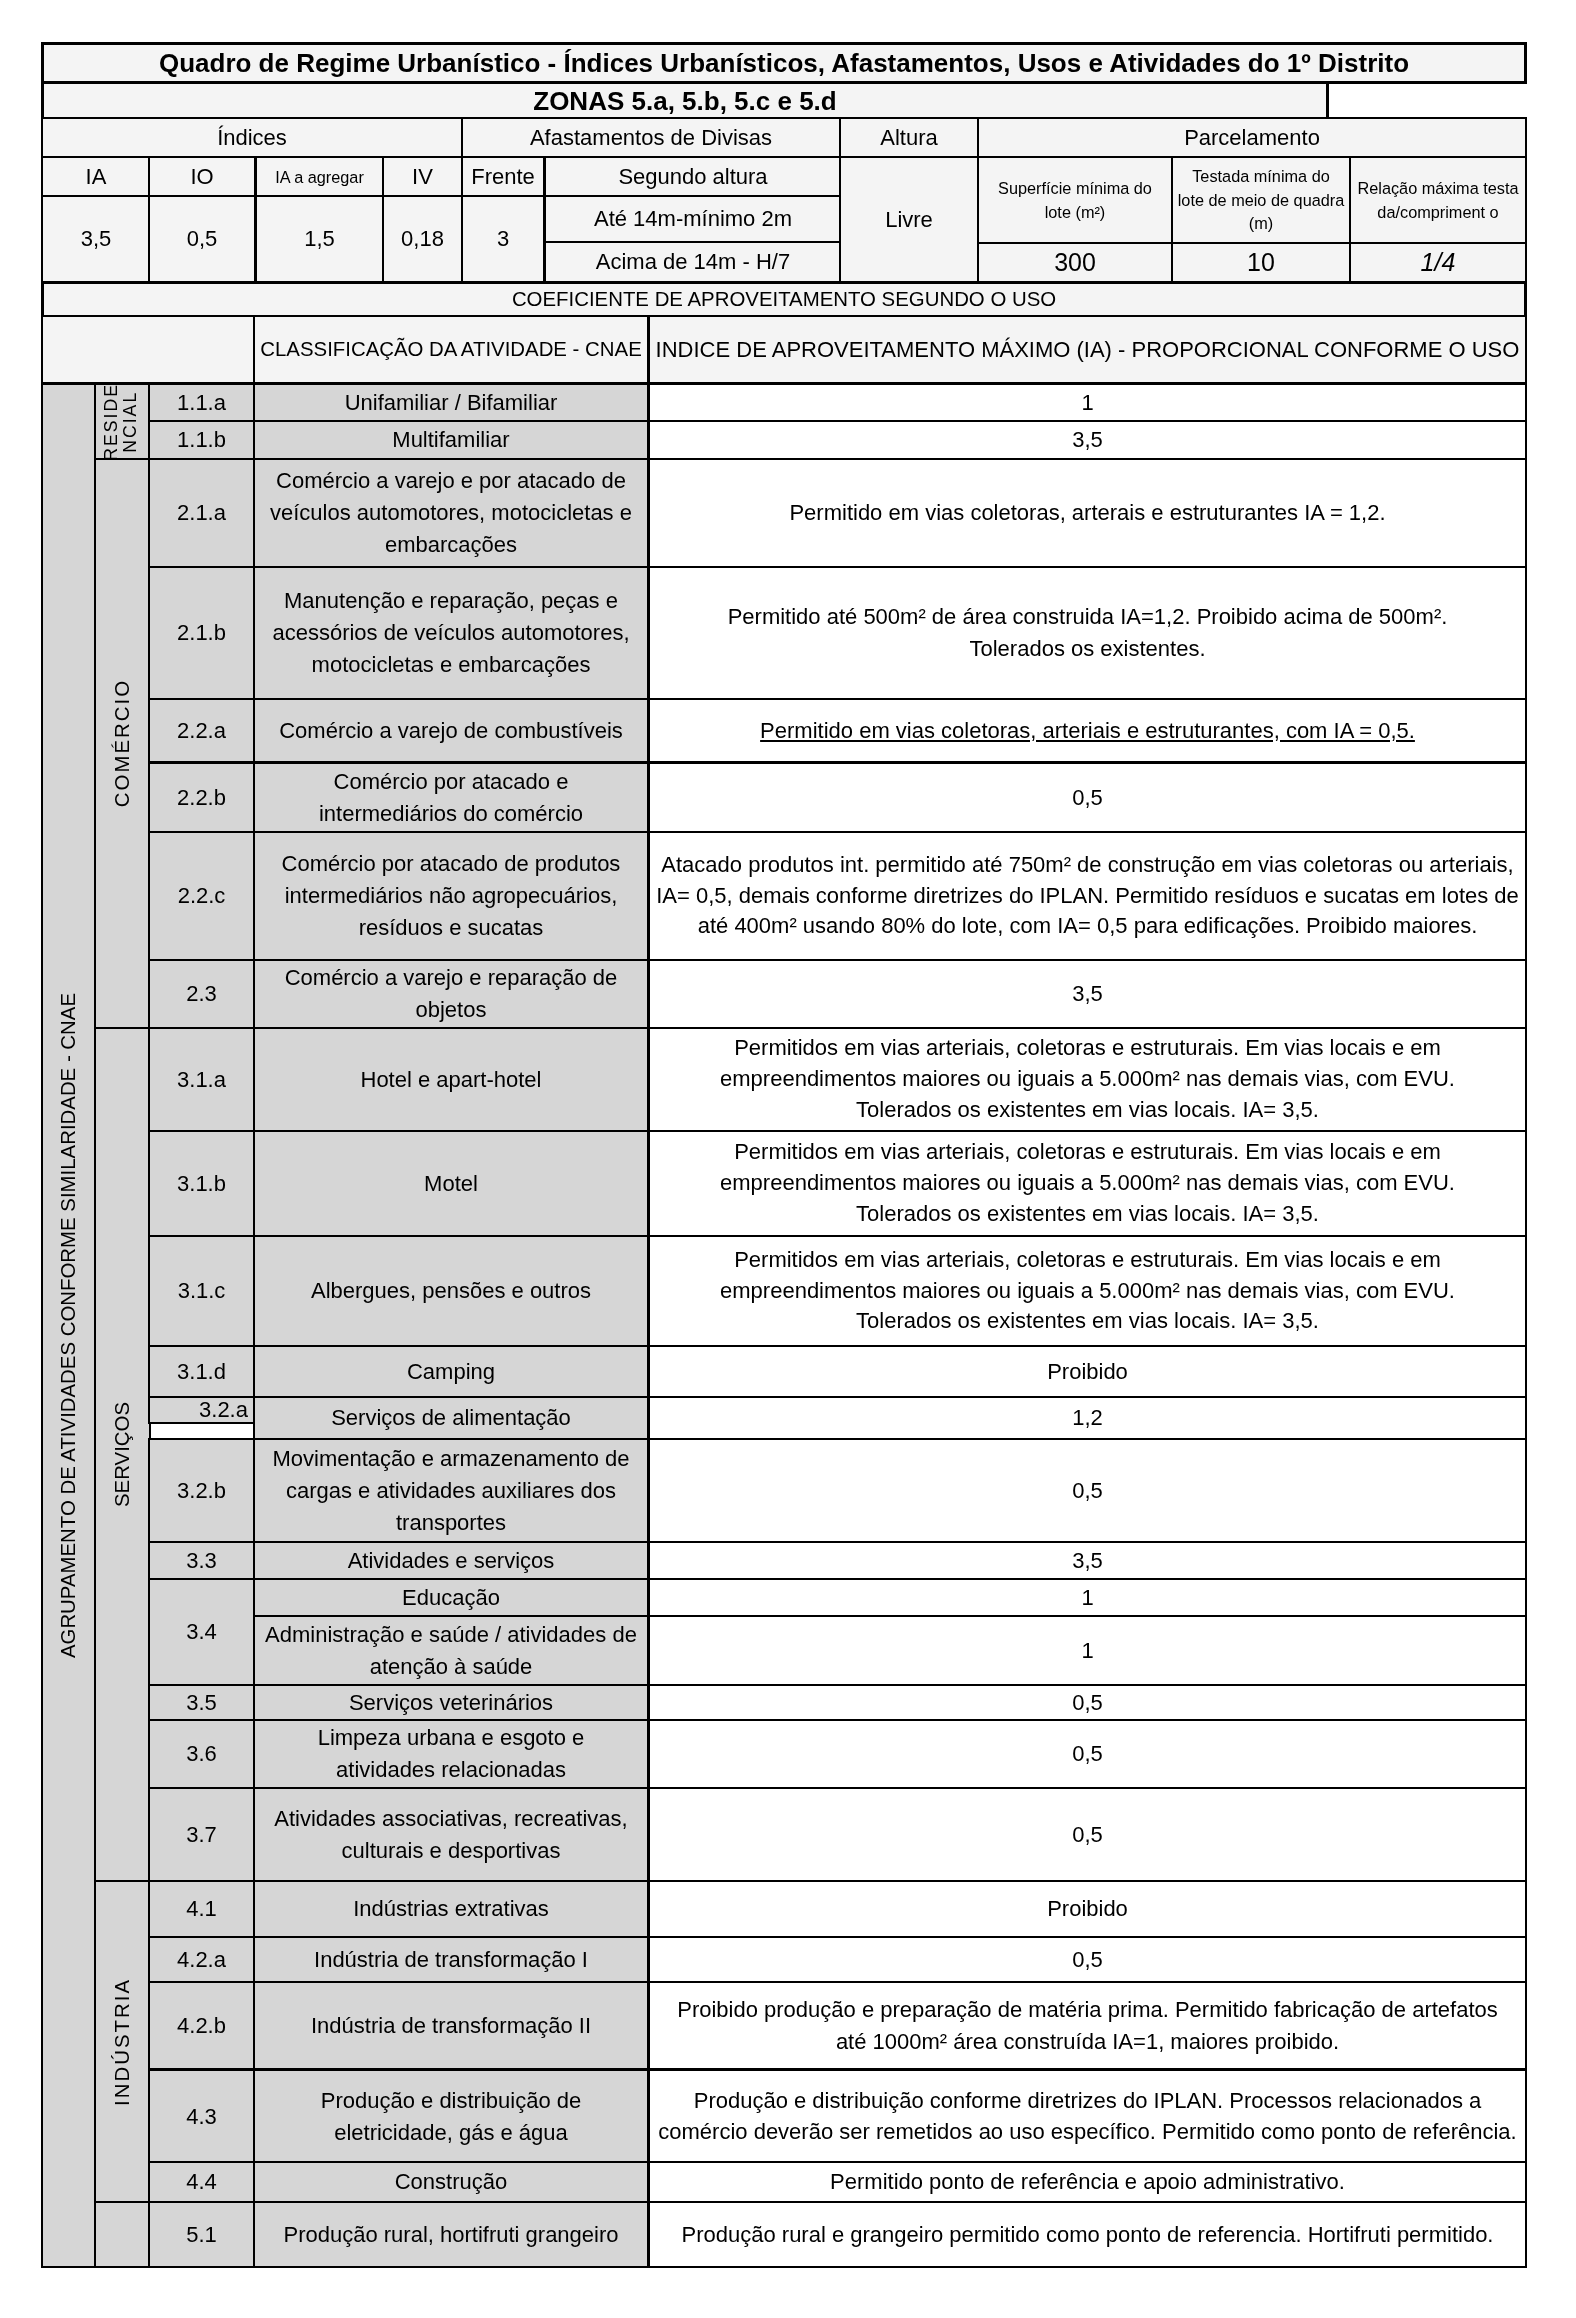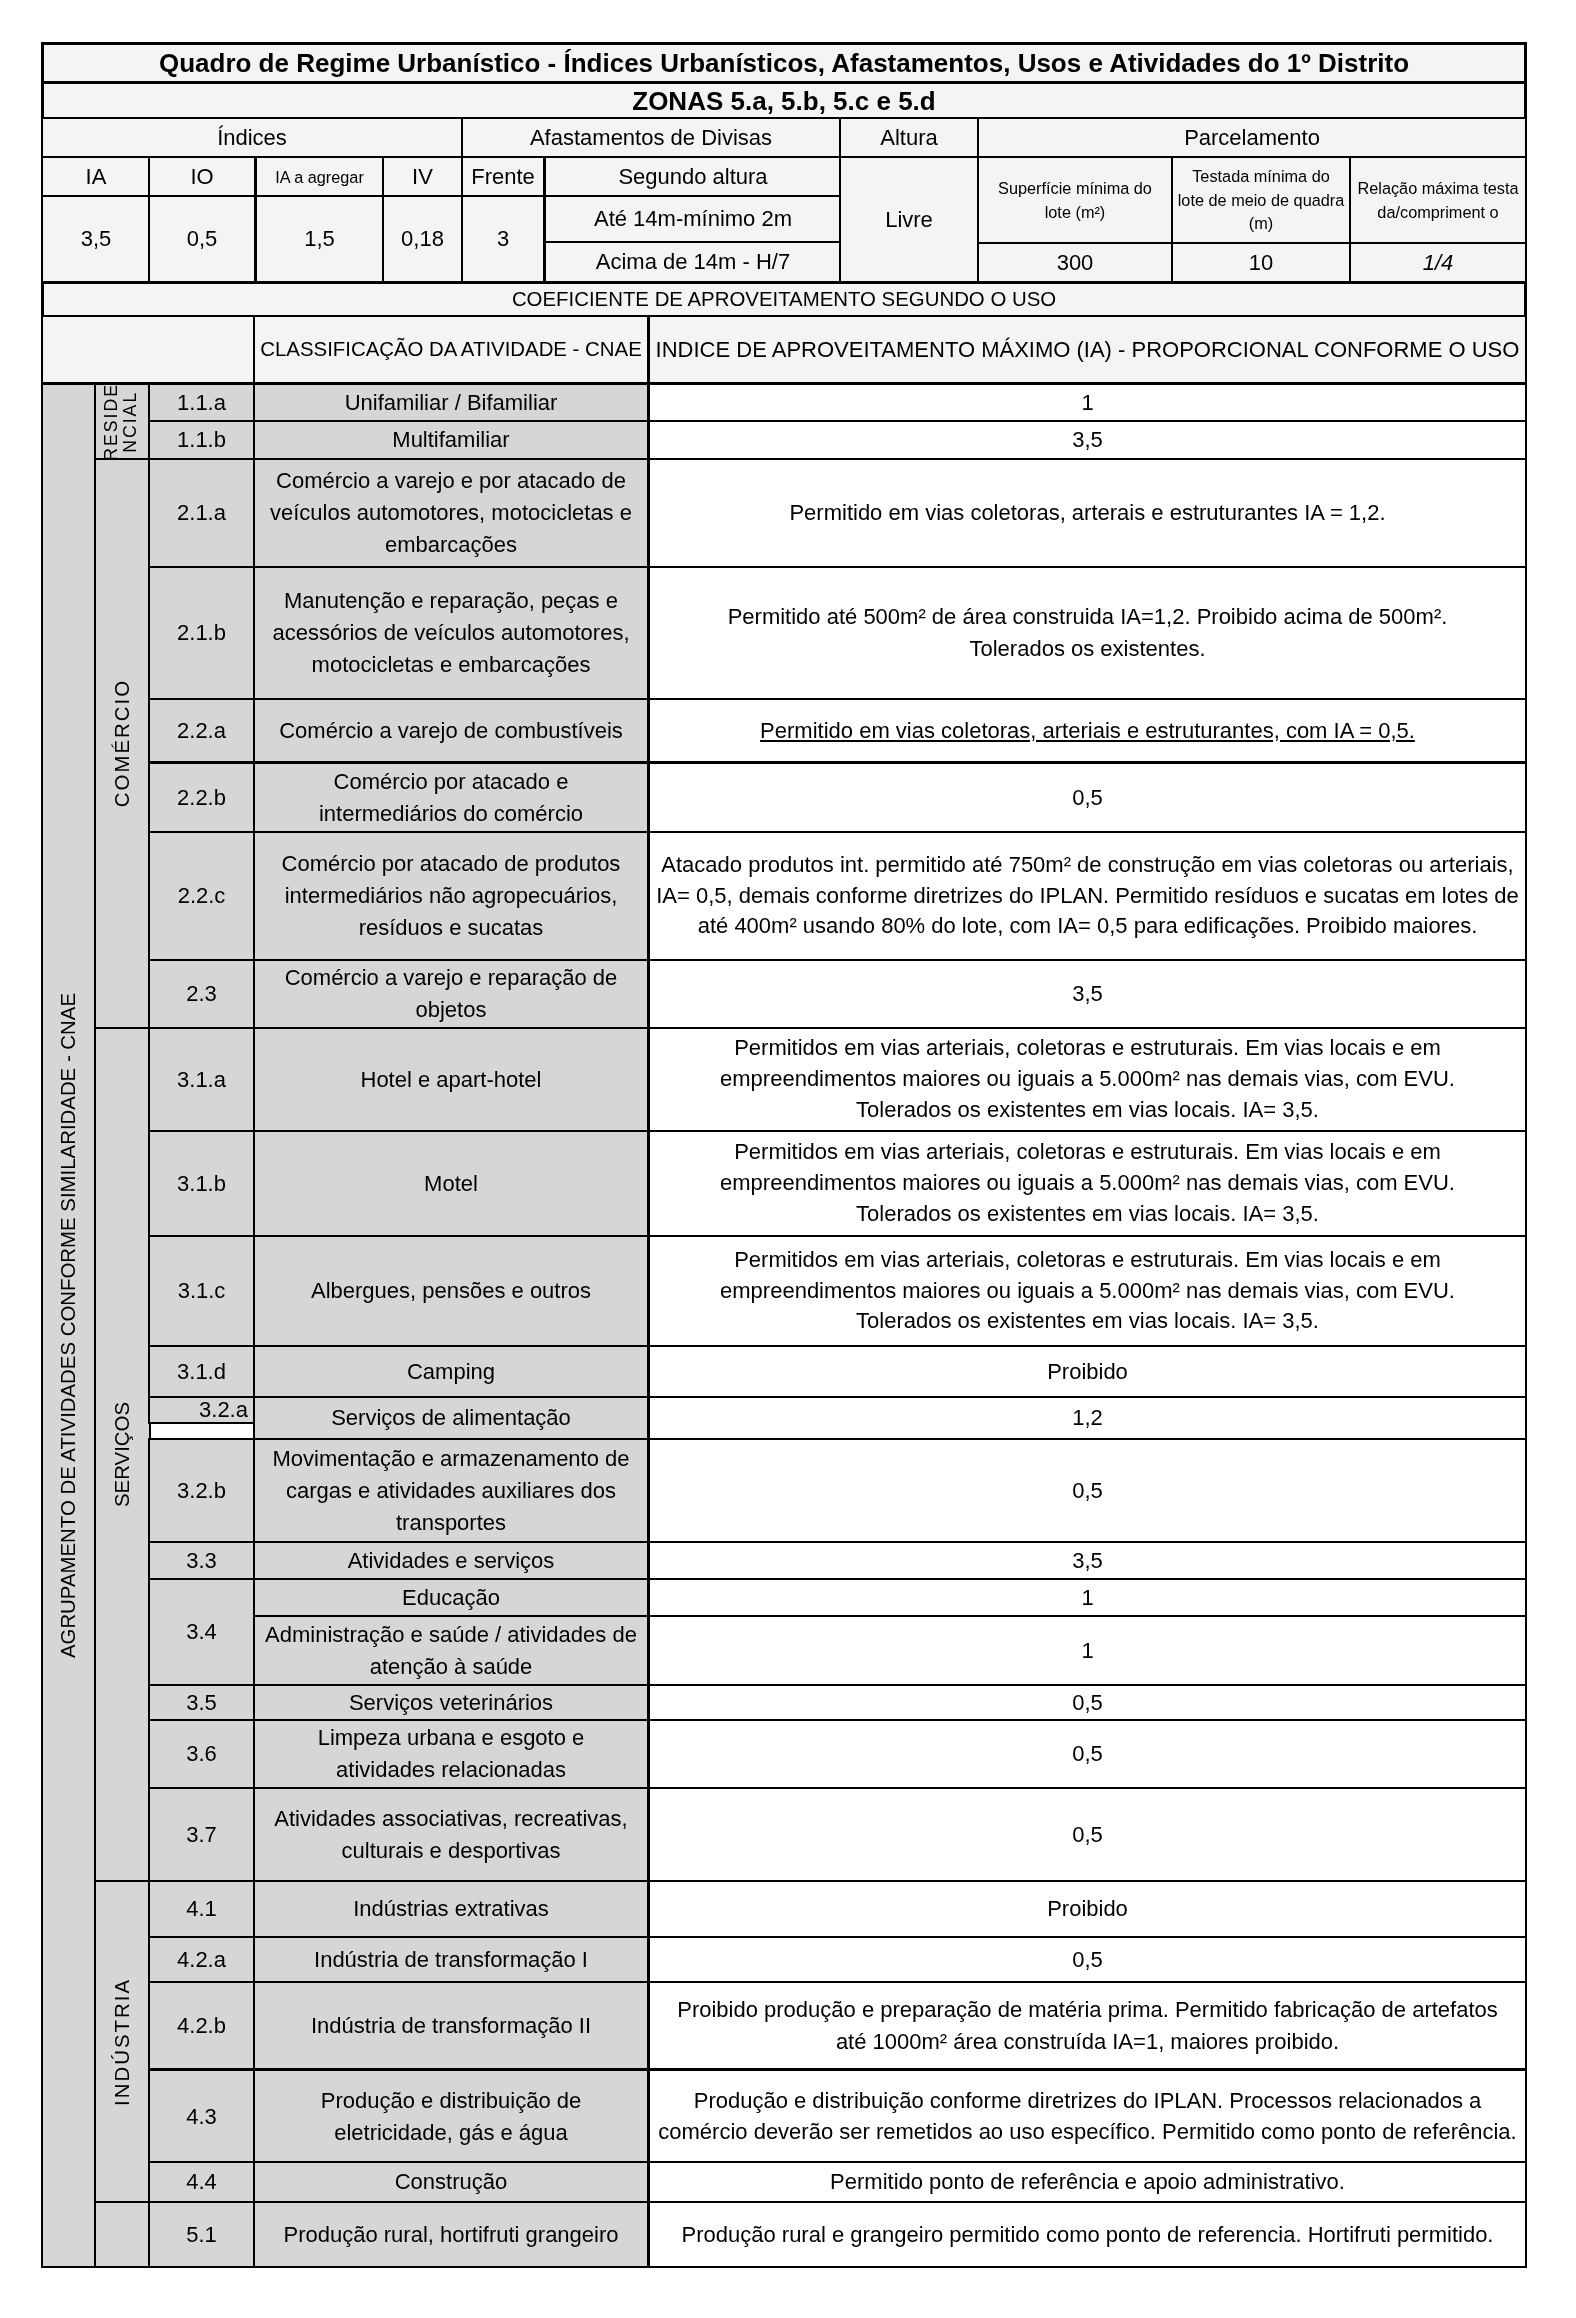--- a/index.html
+++ b/index.html
@@ -6,35 +6,35 @@
   body { width:1576px; height:2319px; position:relative; overflow:hidden;
          font-family:"Liberation Sans", sans-serif; color:#000; }
   .abs { position:absolute; box-sizing:border-box; display:flex; align-items:center;
          justify-content:center; text-align:center; }
   .hdr { background:#f4f4f4; }
   .grey { background:#d6d6d6; }
   .white { background:#ffffff; }
   .b { border:2px solid #000; }
   .bt { border:3.4px solid #000; }
   .txt { line-height:1.45; padding:0 4.1px; }
-  .f34 { font-size:22px; }
+  .f34 { font-size:25px; }
   .f32 { font-size:22px; }
   .f30 { font-size:20.4px; }
   .f24 { font-size:16.3px; }
   .title { font-size:26px; font-weight:bold; }
   .vert { writing-mode:vertical-rl; transform:rotate(180deg); white-space:nowrap; }
   .vert-sm { font-size:17.7px; letter-spacing:2px; white-space:normal; line-height:1.1; }
 </style>
 </head>
 <body>
 
 <div>
 
   <div class="abs hdr bt title" style="left:41px;top:42px;width:1486px;height:42px;">Quadro de Regime Urbanístico - Índices Urbanísticos, Afastamentos, Usos e Atividades do 1º Distrito</div>
-  <div class="abs hdr bt title" style="left:41px;top:81px;width:1486px;height:40px;">ZONAS 5.a, 5.b, 5.c e 5.d</div>
+  <div class="abs hdr bt title" style="left:41px;top:81px;width:1288px;height:40px;">ZONAS 5.a, 5.b, 5.c e 5.d</div>
 
   <div class="abs hdr b f32" style="left:41px;top:117px;width:422px;height:41px;">Índices</div>
   <div class="abs hdr b f32" style="left:461px;top:117px;width:380px;height:41px;">Afastamentos de Divisas</div>
   <div class="abs hdr b f32" style="left:839px;top:117px;width:140px;height:41px;">Altura</div>
   <div class="abs hdr b f32" style="left:977px;top:117px;width:550px;height:41px;">Parcelamento</div>
 
   <div class="abs hdr b f32" style="left:41px;top:156px;width:110px;height:42px;">IA</div>
   <div class="abs hdr b f32" style="left:148px;top:156px;width:108px;height:42px;">IO</div>
   <div class="abs hdr b f24" style="left:255px;top:156px;width:129px;height:42px;">IA a agregar</div>
   <div class="abs hdr b f32" style="left:382px;top:156px;width:81px;height:42px;">IV</div>

